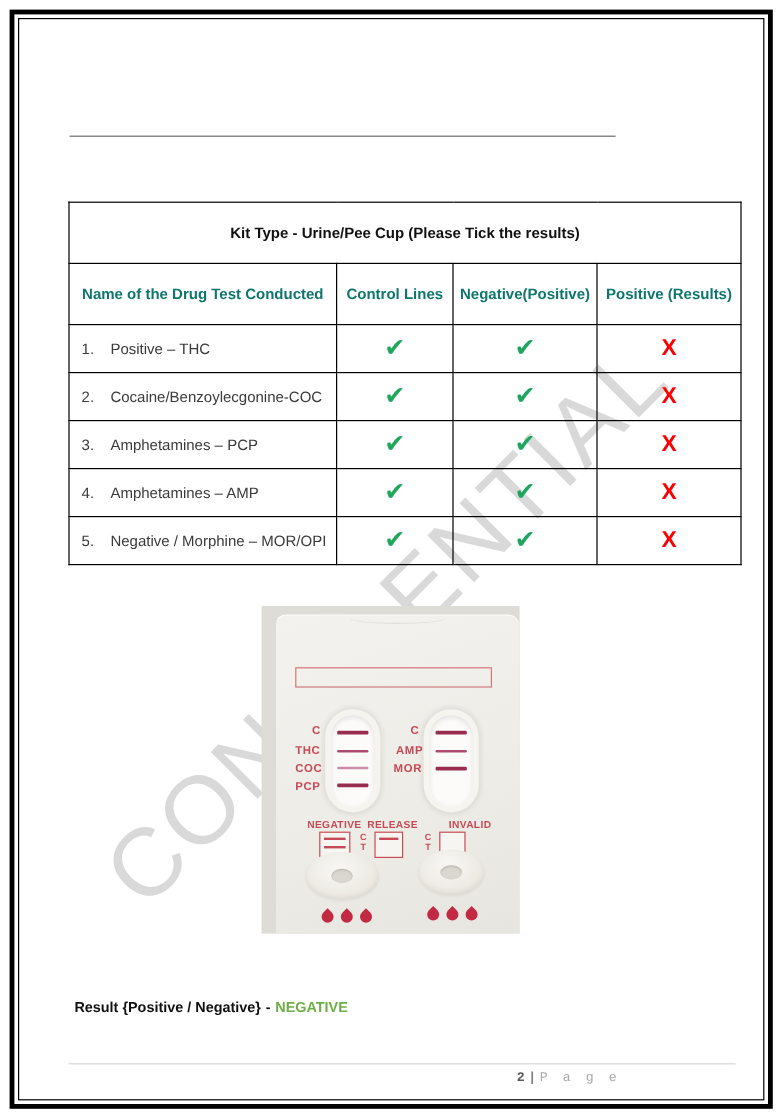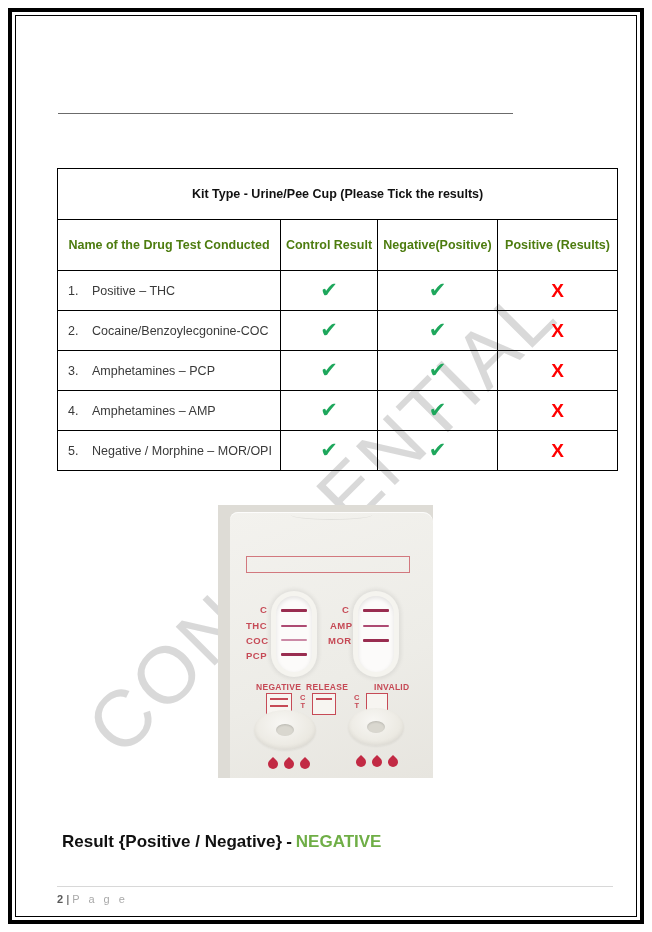--- a/index.html
+++ b/index.html
@@ -19,21 +19,21 @@
   }
 
   .title-block { position:absolute; left:57px; top:42px; width:456px; text-align:center; z-index:2; }
   .title-1, .title-2 { font-weight:bold; font-size:11.5px; color:#7d7d7d; letter-spacing:0.2px; }
   .title-2 { margin-top:20px; }
   .head-rule { position:absolute; left:58px; top:113px; width:455px; height:1px; background:#6b6b6b; z-index:2; }
 
   table.results { position:absolute; left:57px; top:168px; width:560px; border-collapse:collapse; table-layout:fixed; z-index:2; background:transparent; }
   table.results td, table.results th { border:1.5px solid #000; background:transparent;margin-top:40px; }
   .kit-head { height:51px; text-align:center; vertical-align:middle; font-weight:bold; font-size:12.5px; color:#111; }
-  .col-head { height:51px; text-align:center; vertical-align:middle; font-weight:bold; font-size:12.5px; color:#4d7c0f; }
+  .col-head { height:51px; text-align:center; vertical-align:middle; font-weight:bold; font-size:12.5px; color:#0f766e; }
   .data-row td { height:40px; vertical-align:middle; }
   .name-cell { font-size:12.5px; color:#3a3a3a; padding-left:10px; }
   .name-cell .num { display:inline-block; width:24px; }
   .mark { text-align:center; }
   .mark.check { font-size:21px; color:#1ea75c; line-height:1; font-family:"DejaVu Sans", sans-serif; }
   .mark.cross { font-size:19px; font-weight:800; color:#ff0000; }
 
   
   .kit-photo { position:absolute; left:218px; top:505px; width:215px; height:273px; background:#dedcd6; z-index:2; overflow:hidden; }
   .cassette { position:absolute; left:12px; top:7px; right:0; bottom:0; background:linear-gradient(160deg,#f3f2ee 0%,#edece7 60%,#e7e5df 100%); border-radius:8px 10px 0 0; box-shadow:inset 0 1px 0 rgba(255,255,255,.8); }
@@ -46,26 +46,26 @@
   .tline.med { height:2px; background:#ad4a72; }
   .tline.light { height:2px; background:#cb8aa6; }
   .legend-label { position:absolute; font-size:8.5px; font-weight:bold; color:#c64a56; letter-spacing:.3px; }
   .legend-box { position:absolute; border:1.5px solid #c64a56; background:#f7f5f1; }
   .legend-box .bline { position:absolute; left:12%; width:76%; height:2px; background:#c64a56; }
   .ct { position:absolute; font-size:7.5px; font-weight:bold; color:#c64a56; line-height:8px; text-align:center; }
   .well { position:absolute; border-radius:50%; background:radial-gradient(ellipse at 45% 35%, #f8f7f4 0%, #eceae3 60%, #e2dfd7 100%); box-shadow:inset 0 -2px 4px rgba(0,0,0,0.06), 0 1px 2px rgba(0,0,0,0.05); }
   .well .dimple { position:absolute; left:50%; top:50%; width:18px; height:12px; transform:translate(-50%,-50%); border-radius:50%; background:#d9d7cf; box-shadow:inset 0 1px 2px rgba(0,0,0,0.15); }
   .drop { position:absolute; width:10px; height:10px; background:#c22a44; border-radius:0 50% 50% 50%; transform:rotate(45deg); }
 
-  .result-line { position:absolute; left:62px; top:832px; font-size:17px; font-weight:bold; color:#111; z-index:2; }
+  .result-line { position:absolute; left:62px; top:832px; font-size:12px; font-weight:bold; color:#111; z-index:2; }
   .result-line .result-value { color:#6fae46; margin-left:4px; }
   .result-line .result-sep { margin-left:4px; font-weight:bold; color:#111; }
 
   .footer-rule { position:absolute; left:57px; top:886px; width:556px; height:1px; background:#d8d8d8; z-index:2; }
-  .footer-text { position:absolute; left:57px; top:893px; width:460px; text-align:left; font-size:11px; z-index:2; }
+  .footer-text { position:absolute; left:57px; top:893px; width:460px; text-align:right; font-size:11px; z-index:2;font-family:Liberation Mono, monospace; }
   .footer-text .pnum { font-weight:bold; color:#595959; }
   .footer-text .pdiv { color:#7f7f7f; font-weight:bold; margin:0 3px; }
   .footer-text .plabel { color:#a9a9a9; letter-spacing:3px; }
 </style>
 </head>
 <body>
 
 <div class="page">
   <div class="frame-outer"></div>
   <div class="frame-inner"></div>
@@ -80,21 +80,21 @@
         <col style="width:97px">
         <col style="width:120px">
         <col style="width:120px">
       </colgroup>
     <tbody>
         <tr>
       <td class="kit-head" colspan="4">Kit Type - Urine/Pee Cup (Please Tick the results)</td>
     </tr>
     <tr>
       <th class="col-head">Name of the Drug Test Conducted</th>
-      <th class="col-head">Control Result</th>
+      <th class="col-head">Control Lines</th>
       <th class="col-head">Negative(Positive)</th>
       <th class="col-head">Positive (Results)</th>
     </tr>
     <tr class="data-row">
       <td class="name-cell"><span class="num">1.</span><span>Positive – THC</span></td>
       <td class="mark check">✔</td>
       <td class="mark check">✔</td>
       <td class="mark cross">X</td>
     </tr>
     <tr class="data-row">

